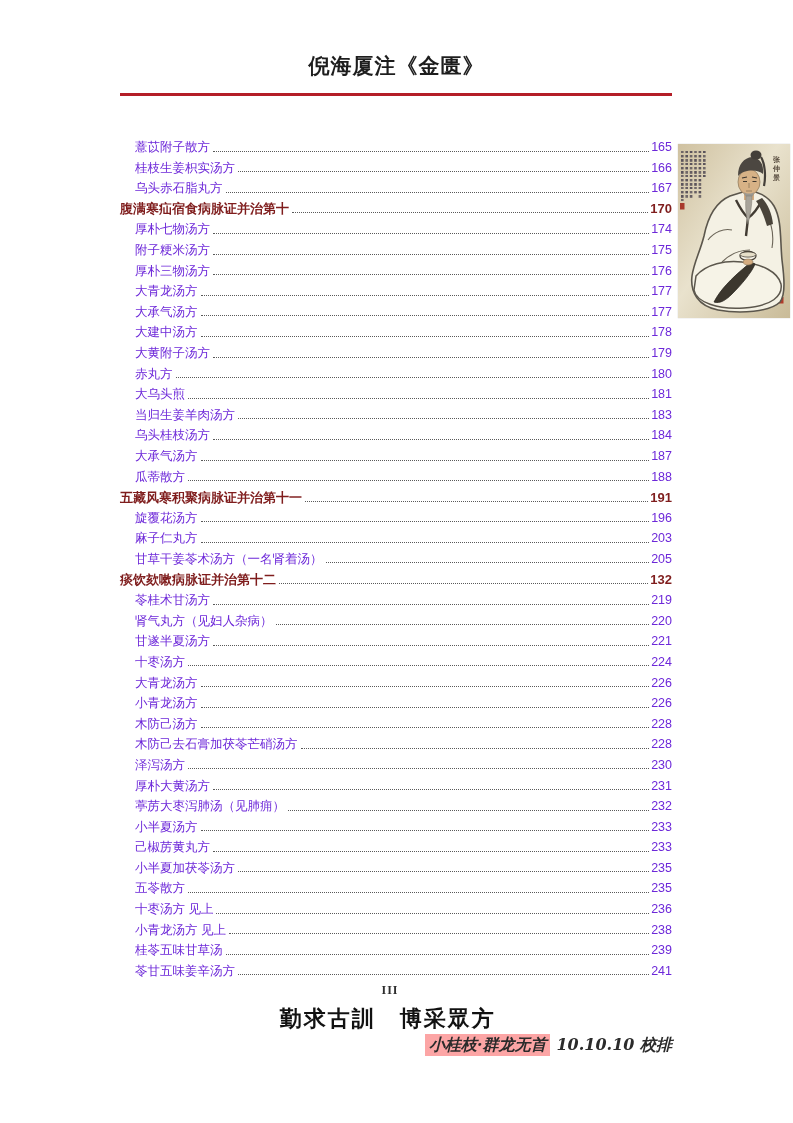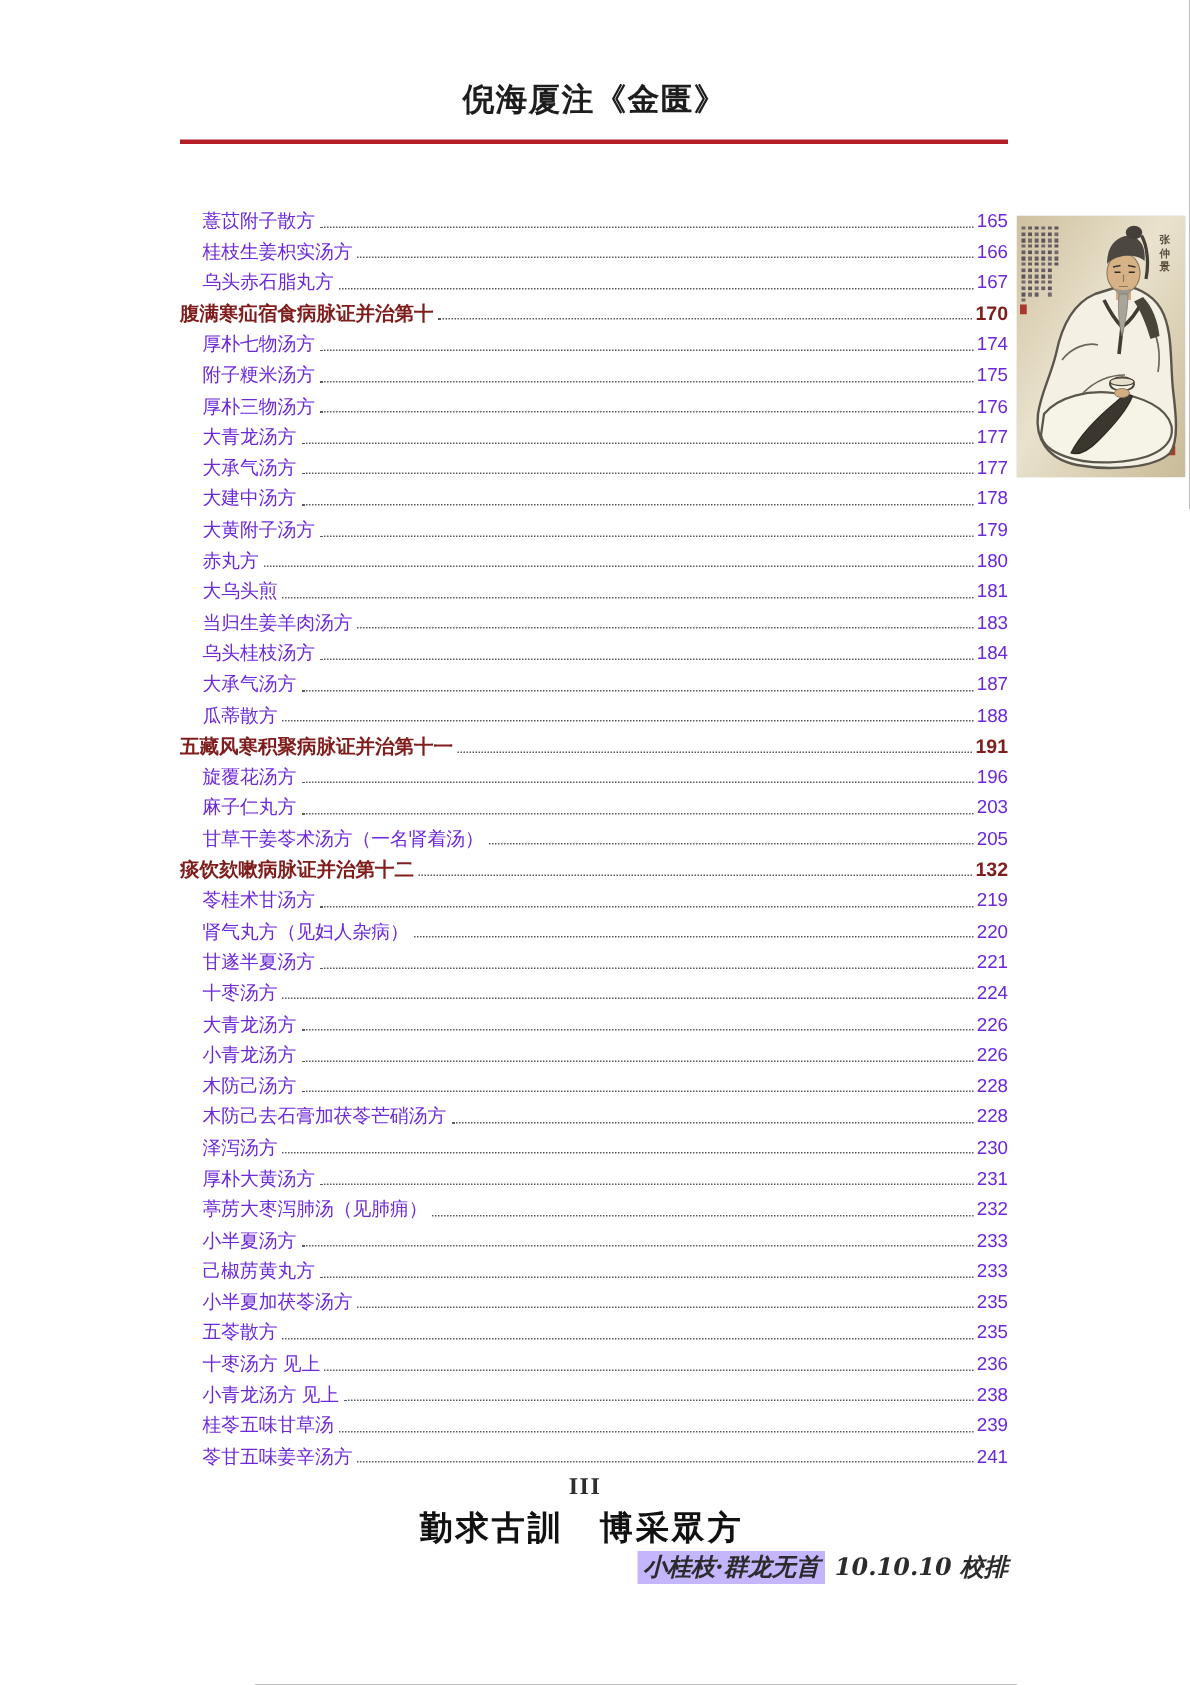--- a/index.html
+++ b/index.html
@@ -54,36 +54,36 @@
     position:absolute; top:144px; left:678px; width:112px; height:174px;
     box-shadow:0 0 1px rgba(0,0,0,.25);
   }
   .portrait svg { display:block; width:100%; height:100%; }
 
   
   .roman-page-num {
     position:absolute; top:983px; left:0; width:780px;
     text-align:center;
     font-family:"Liberation Serif","DejaVu Serif",serif;
-    font-size:16px; font-weight:700; color:#2e2e2e; letter-spacing:1px;
+    font-size:12px; font-weight:700; color:#2e2e2e; letter-spacing:1px;
   }
   .motto {
     position:absolute; top:1004px; left:50%; transform:translateX(-54%);
     font-family:"DejaVu Serif","Liberation Serif",serif;
     font-size:22px; font-weight:700; color:#111;
     letter-spacing:2px; white-space:nowrap;
   }
   .credit {
     position:absolute; top:1035px; right:121px;
     font-family:"DejaVu Serif","Liberation Serif",serif;
     font-style:italic; font-weight:700;
     font-size:16px; color:#2b2b2b; white-space:nowrap;
   }
   .credit .hl {
-    background:#c4b5fd;
+    background:#fca5a5;
     padding:1px 4px 2px 4px;
   }
   .credit .rest { margin-left:6px; }
 </style>
 </head>
 <body>
 
 <div class="page">
 
   <div class="header-title">倪海厦注《金匮》</div>

